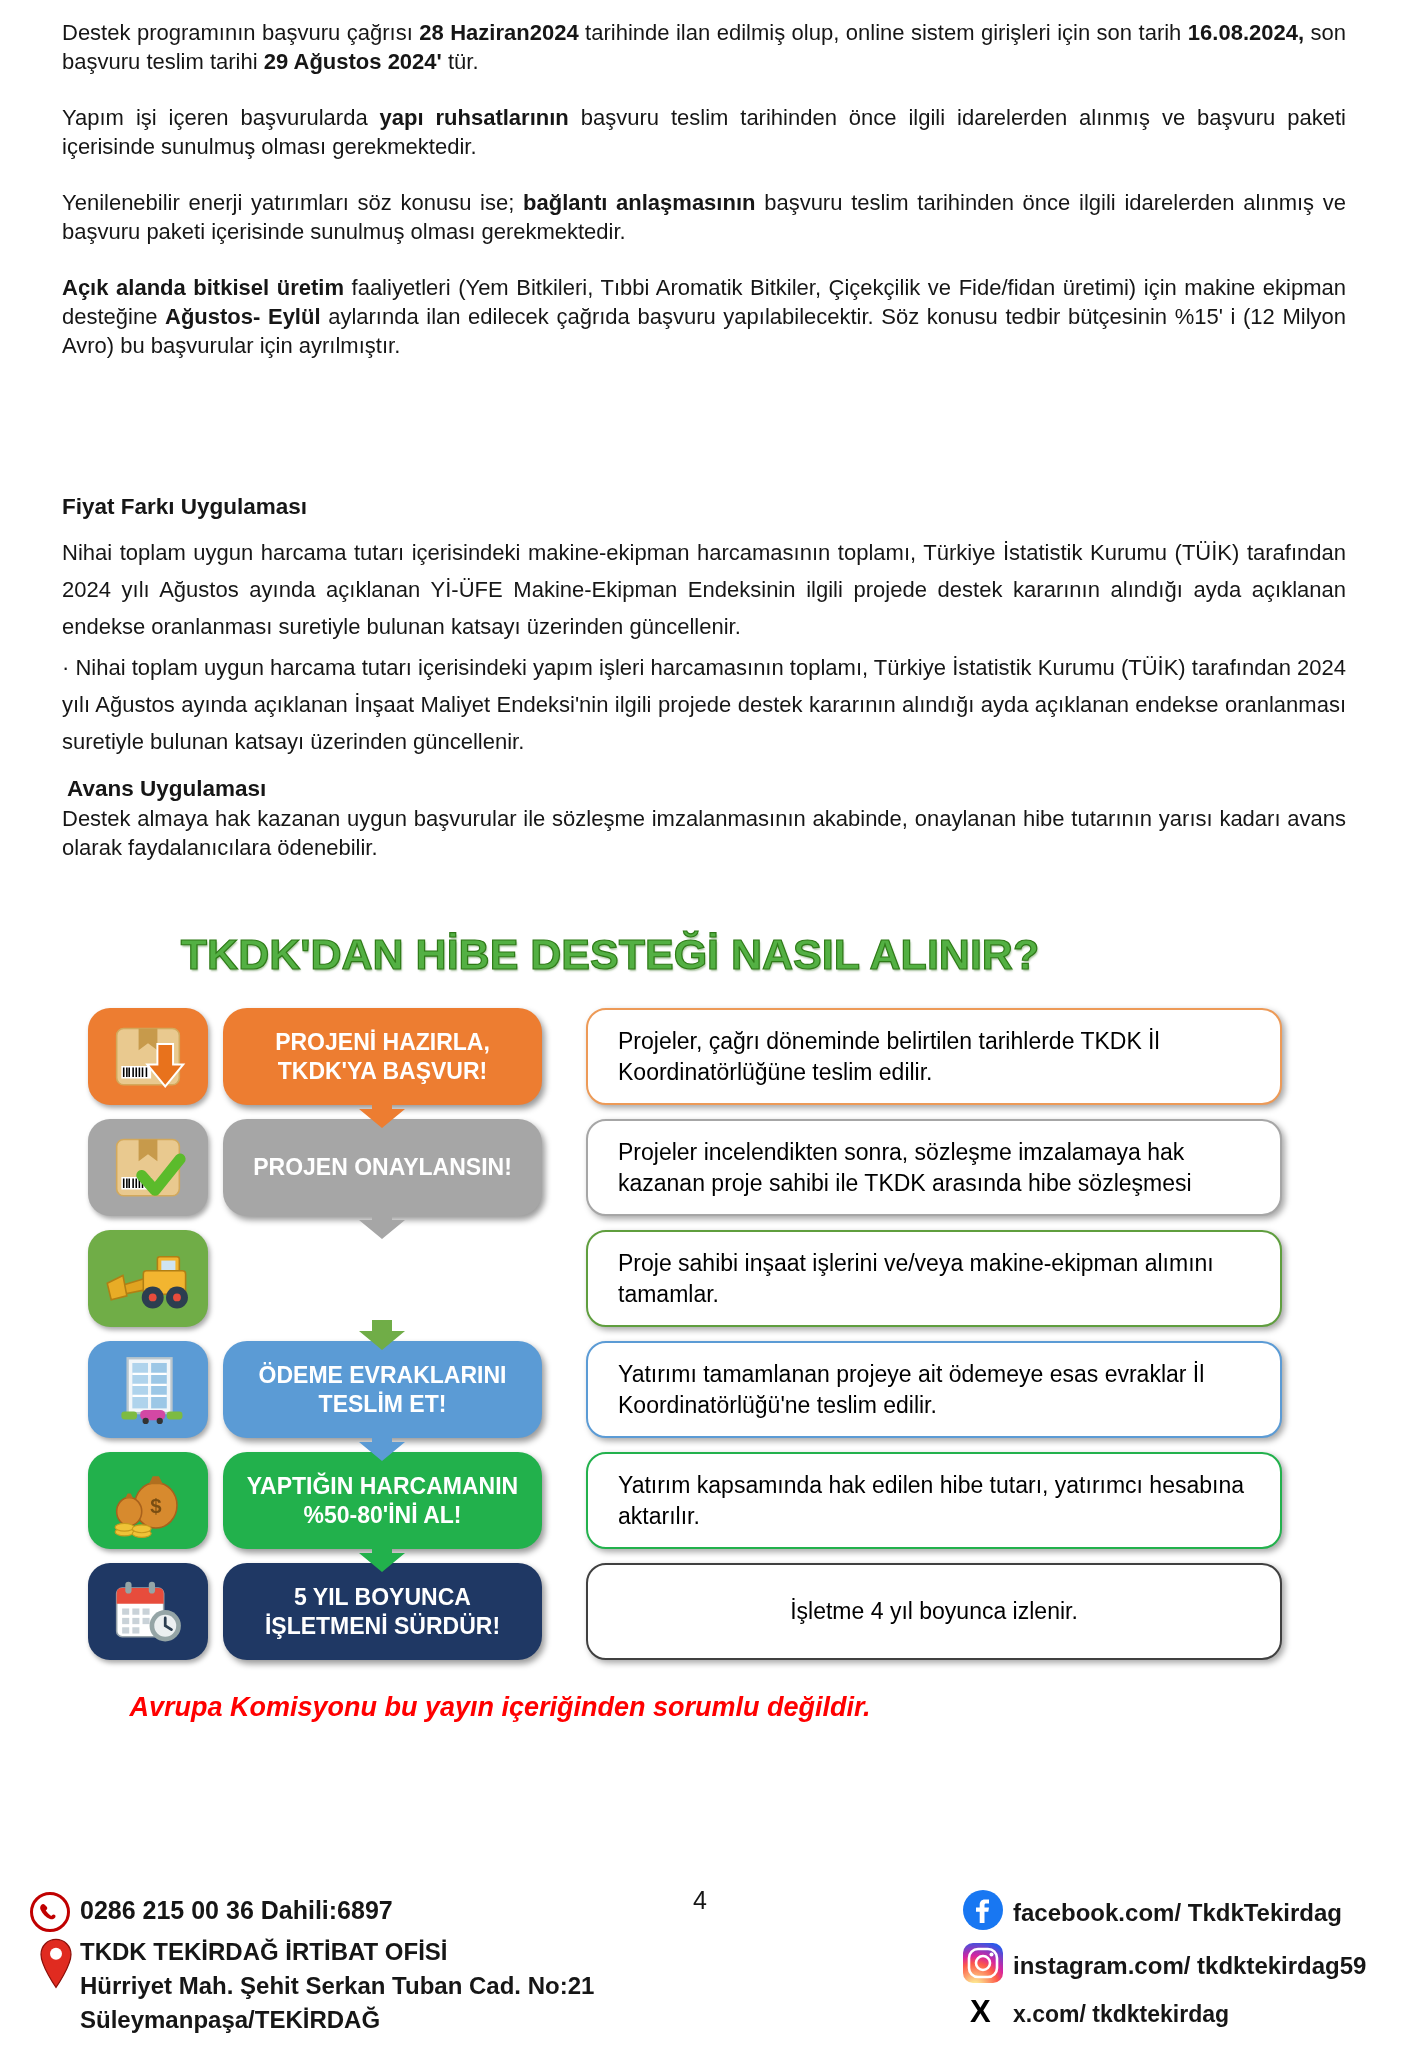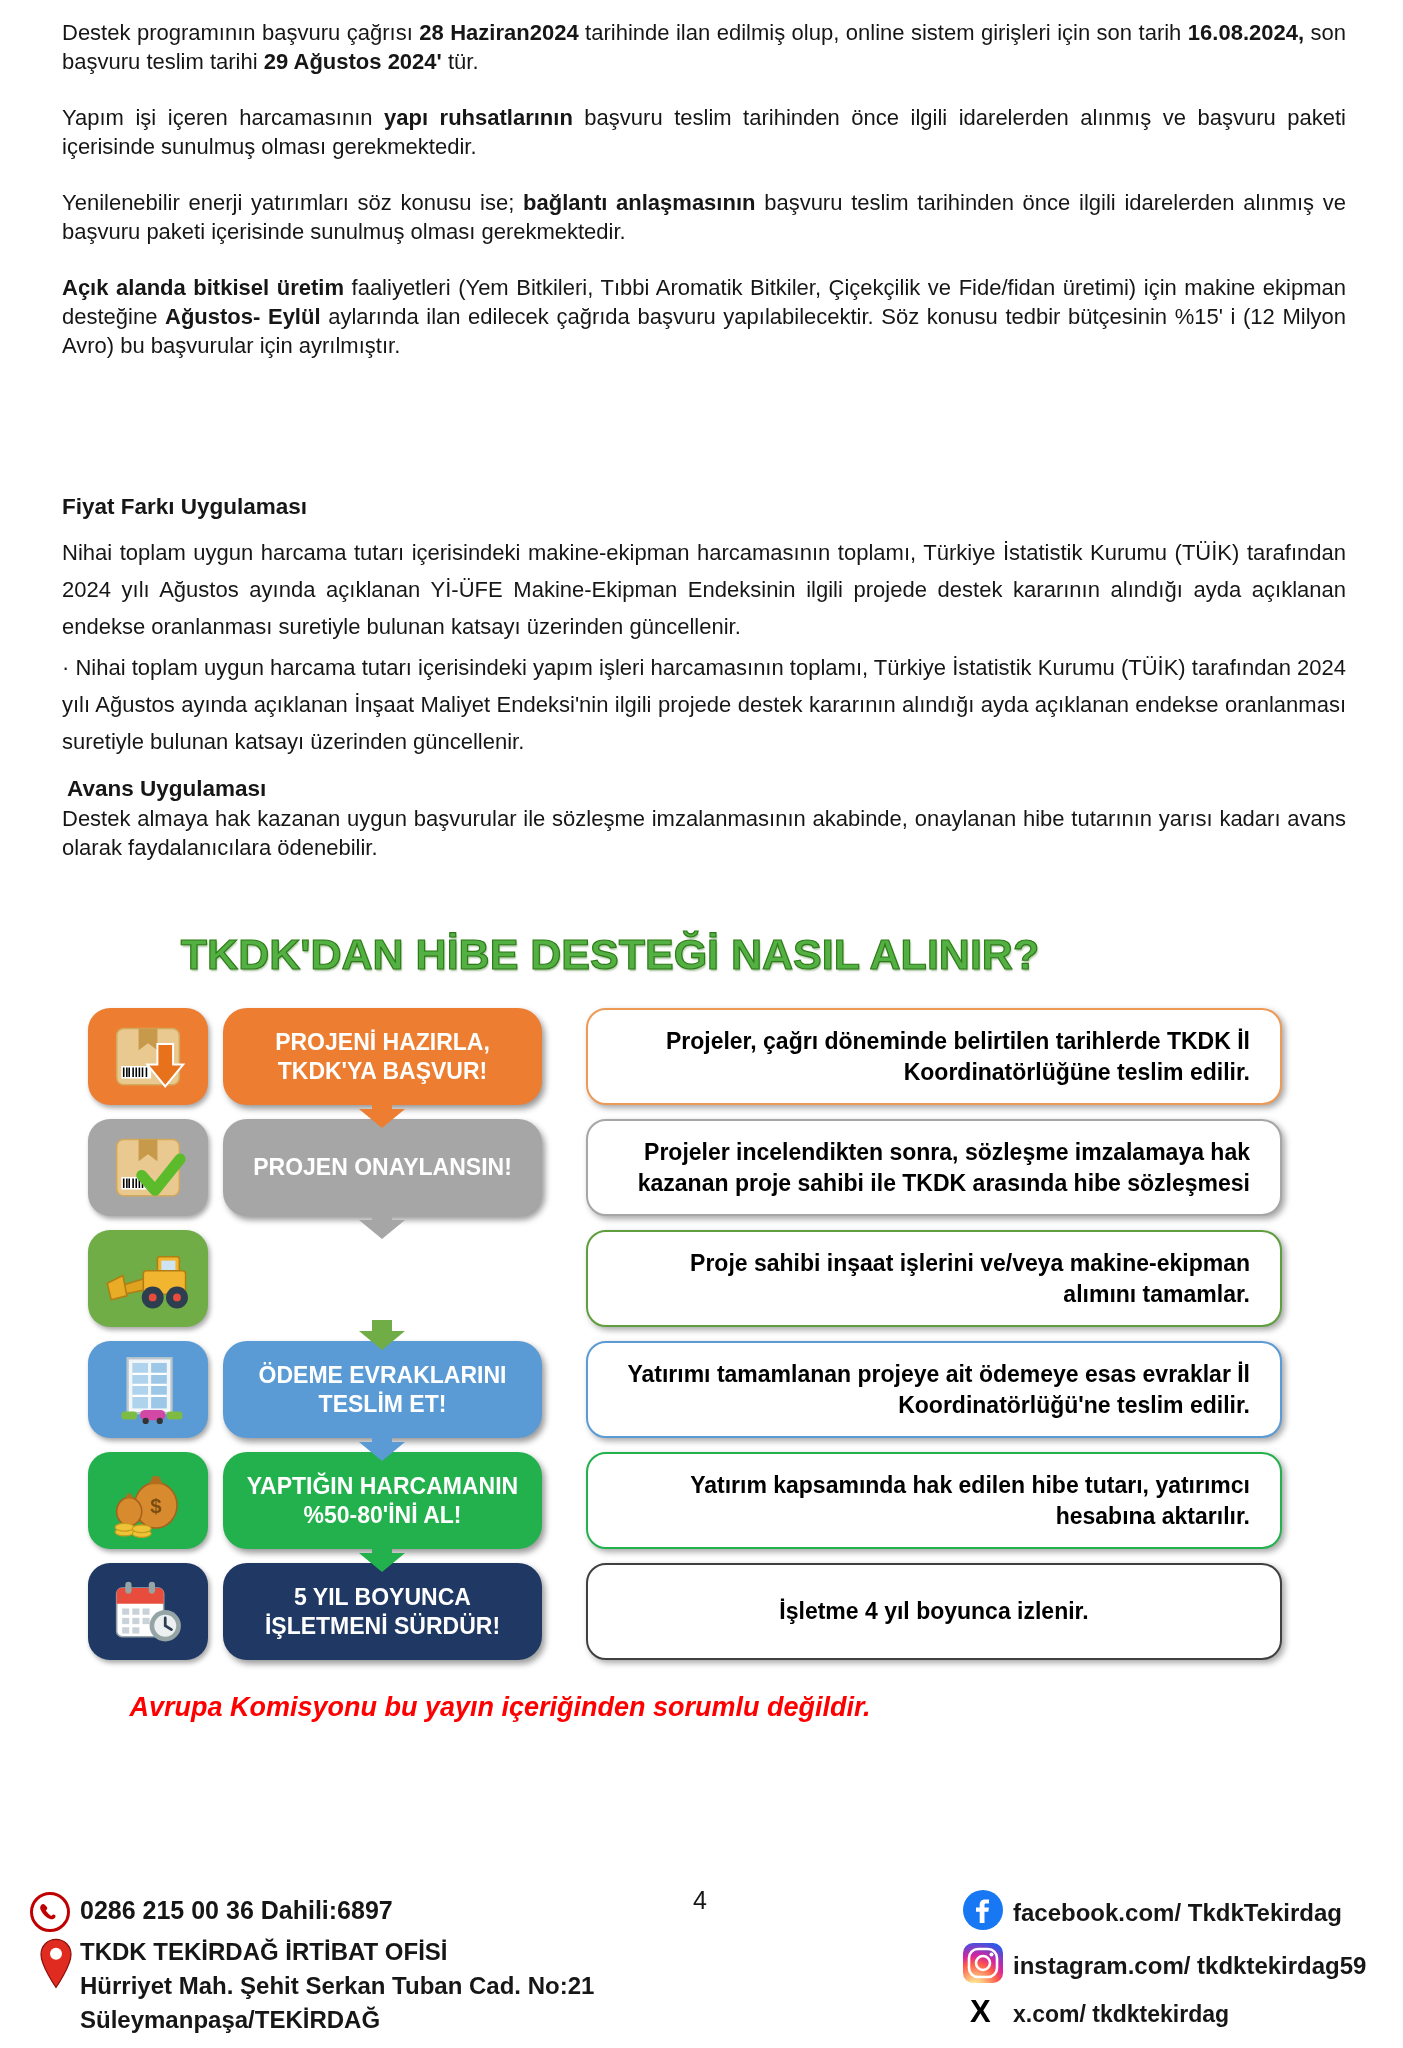--- a/index.html
+++ b/index.html
@@ -30,21 +30,21 @@
   .r0{top:0}.r1{top:111px}.r2{top:222px}.r3{top:333px}.r4{top:444px}.r5{top:555px}
   .icon-tile{position:absolute;left:0;top:0;width:120px;height:97px;border-radius:22px;
       box-shadow:2px 3px 5px rgba(0,0,0,.35);display:flex;align-items:center;justify-content:center;}
   .icon-tile svg{width:94px;height:82px;}
   .step-box{position:absolute;left:135px;top:0;width:319px;height:97px;border-radius:24px;
       display:flex;align-items:center;justify-content:center;text-align:center;color:#fff;
       font-weight:bold;font-size:23px;line-height:29px;white-space:pre-line;
       box-shadow:3px 4px 6px rgba(0,0,0,.4);padding:0 10px;box-sizing:border-box;}
   .desc-box{position:absolute;left:498px;top:0;width:696px;height:97px;border-radius:20px;
       background:#fff;border:2.5px solid #888;display:flex;align-items:center;justify-content:center;
-      text-align:right;font-weight:bold;font-size:23px;line-height:31px;color:#000;
+      text-align:left;font-weight:normal;font-size:23px;line-height:31px;color:#000;
       box-shadow:3px 3px 6px rgba(0,0,0,.35);padding:0 30px;box-sizing:border-box;}
   .arrow{position:absolute;width:46px;height:30px;left:271px;z-index:2;}
   .a0{top:90px}.a1{top:201px}.a2{top:312px}.a3{top:423px}.a4{top:534px}
   
   .disclaimer{position:absolute;top:1692px;left:0;width:1000px;text-align:center;
       font-size:27px;font-weight:bold;font-style:italic;}
   
   .phone-badge{position:absolute;left:30px;top:1892px;width:40px;height:40px;border:3px solid #C00000;
       border-radius:50%;box-sizing:border-box;display:flex;align-items:center;justify-content:center;}
   .phone-badge svg{width:25px;height:25px;}
@@ -66,21 +66,21 @@
   .ig-l{top:1952px;}
   .x-l{top:2001px;font-size:23px;}
 </style>
 </head>
 <body>
 
 <div class="page">
 
   <div class="textblock">
     <p class="para p1"><span>Destek programının başvuru çağrısı </span><span class="b">28 Haziran2024</span><span> tarihinde ilan edilmiş olup, online sistem girişleri için son tarih </span><span class="b">16.08.2024,</span><span> son başvuru teslim tarihi </span><span class="b">29 Ağustos 2024'</span><span> tür.</span></p>
-    <p class="para p2"><span>Yapım işi içeren harcamasının </span><span class="b">yapı ruhsatlarının</span><span> başvuru teslim tarihinden önce ilgili idarelerden alınmış ve başvuru paketi içerisinde sunulmuş olması gerekmektedir.</span></p>
+    <p class="para p2"><span>Yapım işi içeren başvurularda </span><span class="b">yapı ruhsatlarının</span><span> başvuru teslim tarihinden önce ilgili idarelerden alınmış ve başvuru paketi içerisinde sunulmuş olması gerekmektedir.</span></p>
     <p class="para p3"><span>Yenilenebilir enerji yatırımları söz konusu ise; </span><span class="b">bağlantı anlaşmasının</span><span> başvuru teslim tarihinden önce ilgili idarelerden alınmış ve başvuru paketi içerisinde sunulmuş olması gerekmektedir.</span></p>
     <p class="para p4"><span class="b">Açık alanda bitkisel üretim</span><span> faaliyetleri (Yem Bitkileri, Tıbbi Aromatik Bitkiler, Çiçekçilik ve Fide/fidan üretimi) için makine ekipman desteğine </span><span class="b">Ağustos- Eylül</span><span> aylarında ilan edilecek çağrıda başvuru yapılabilecektir. Söz konusu tedbir bütçesinin %15' i (12 Milyon Avro) bu başvurular için ayrılmıştır.</span></p>
     <p class="headline h1">Fiyat Farkı Uygulaması</p>
     <p class="para loose p5">Nihai toplam uygun harcama tutarı içerisindeki makine-ekipman harcamasının toplamı, Türkiye İstatistik Kurumu (TÜİK) tarafından 2024 yılı Ağustos ayında açıklanan Yİ-ÜFE Makine-Ekipman Endeksinin ilgili projede destek kararının alındığı ayda açıklanan endekse oranlanması suretiyle bulunan katsayı üzerinden güncellenir.</p>
     <p class="para loose p6">·  Nihai toplam uygun harcama tutarı içerisindeki yapım işleri harcamasının toplamı, Türkiye İstatistik Kurumu (TÜİK) tarafından 2024 yılı Ağustos ayında açıklanan İnşaat Maliyet Endeksi'nin ilgili projede destek kararının alındığı ayda açıklanan endekse oranlanması suretiyle bulunan katsayı üzerinden güncellenir.</p>
     <p class="headline h2">Avans Uygulaması</p>
     <p class="para p7">Destek almaya hak kazanan uygun başvurular ile sözleşme imzalanmasının akabinde, onaylanan hibe tutarının yarısı kadarı avans olarak faydalanıcılara ödenebilir.</p>
   </div>
 
   <div class="flow-title" style="color: rgb(83, 176, 67);">TKDK'DAN HİBE DESTEĞİ NASIL ALINIR?</div>

